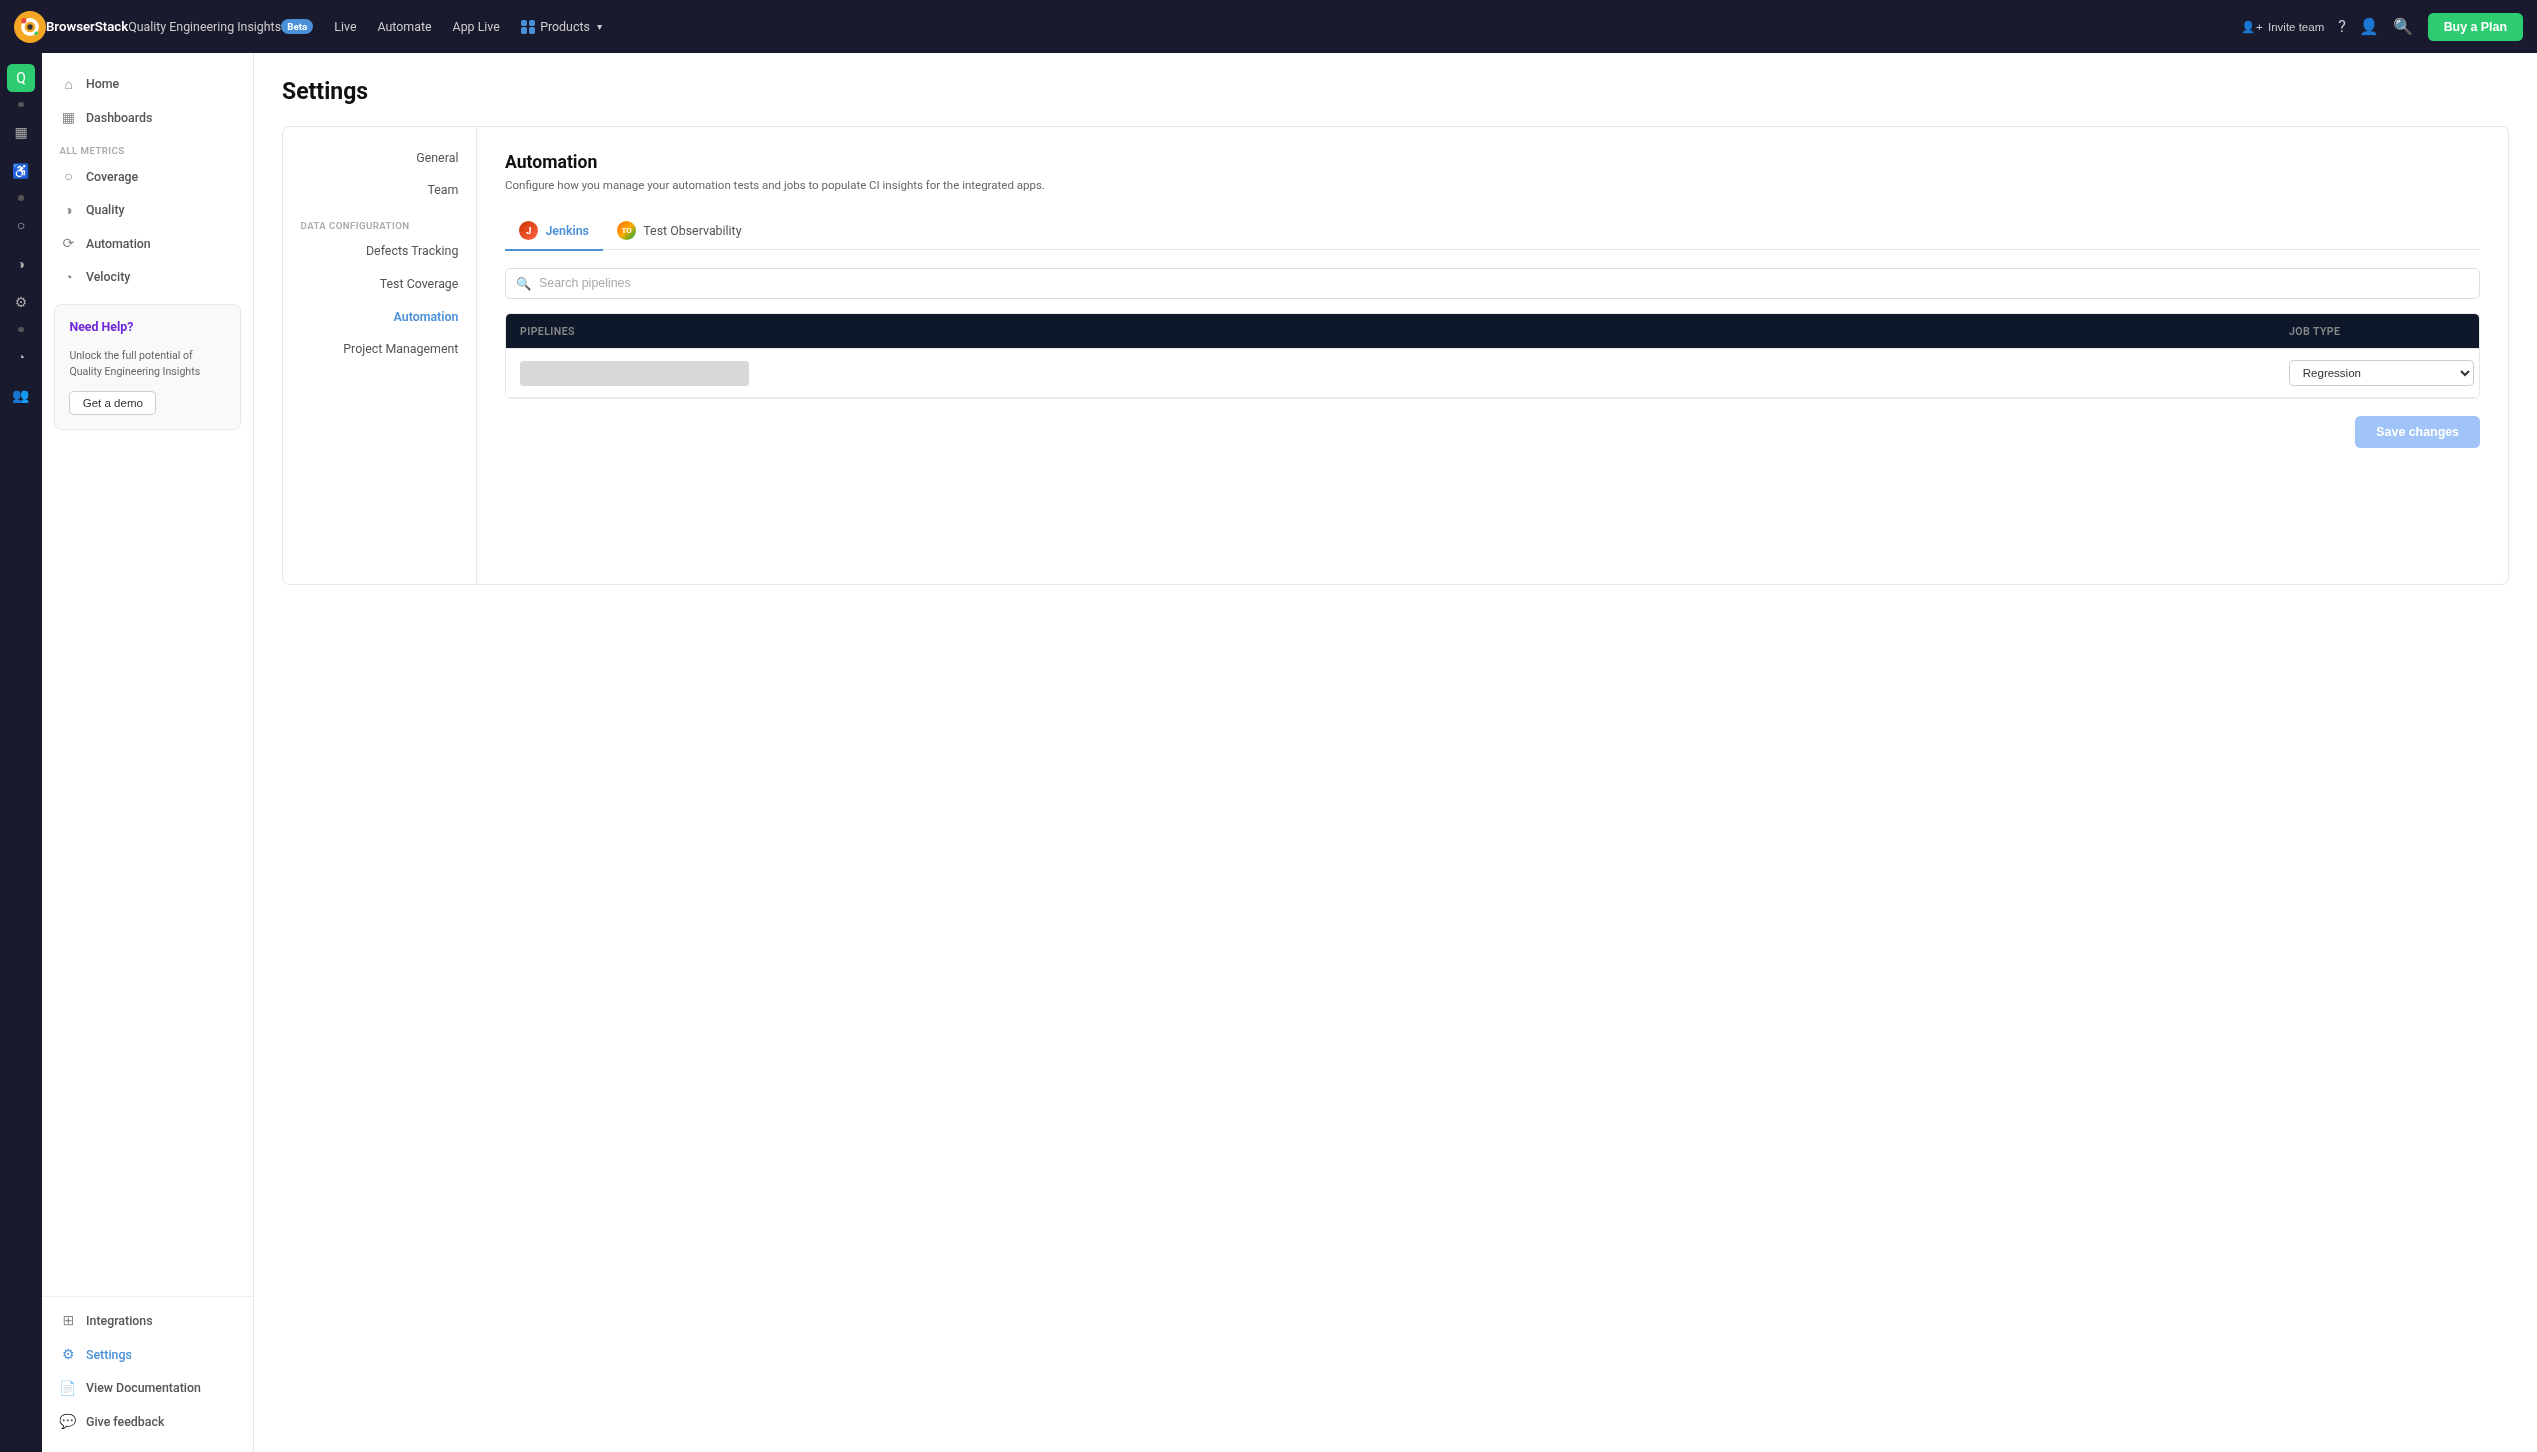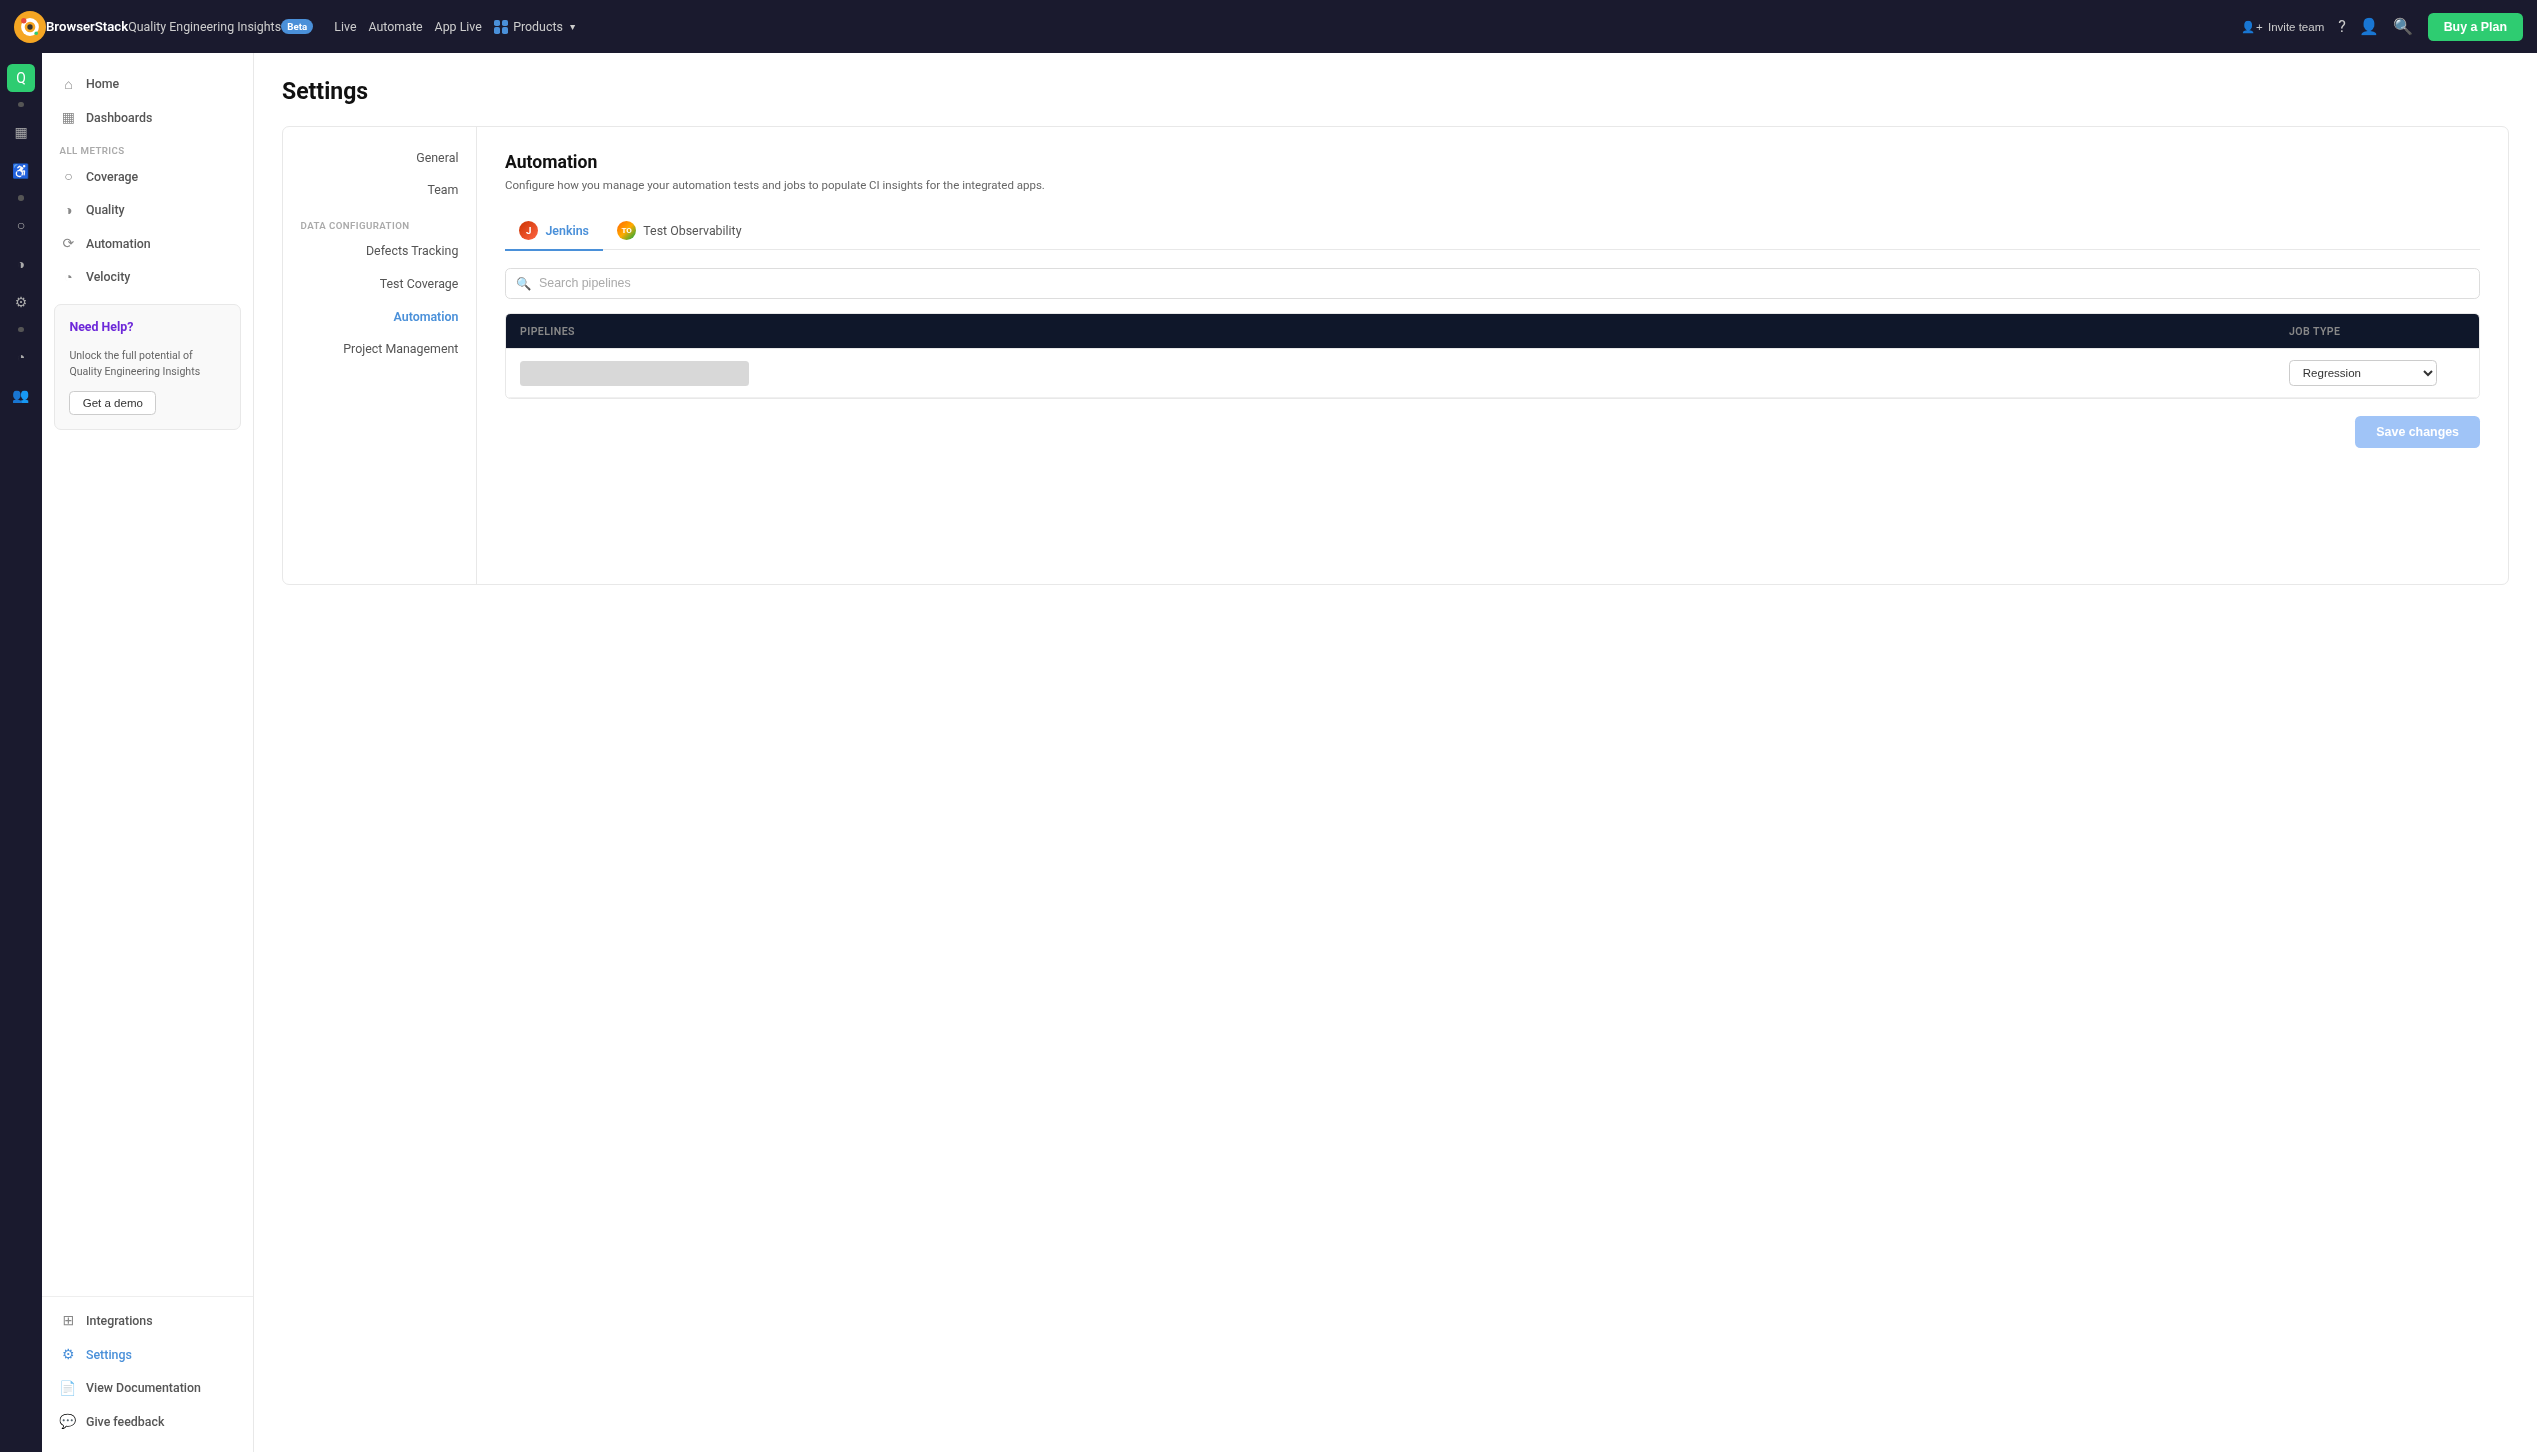--- a/index.html
+++ b/index.html
@@ -38,21 +38,21 @@
       background: #4a90d9;
       color: #fff;
       font-size: 9.7px;
       font-weight: 700;
       padding: 1.8px 6.2px;
       border-radius: 8.8px;
     }
     .topnav-links {
       display: flex;
       align-items: center;
-      gap: 12px;
+      gap: 21px;
       margin-left: 7px;
     }
     .topnav-link {
       color: #ccc;
       font-size: 12.4px;
       cursor: pointer;
       text-decoration: none;
     }
     .topnav-products {
       display: flex;
@@ -407,21 +407,21 @@
       padding: 10.6px 14px;
       border-bottom: 0.9px solid #f0f0f0;
     }
     .pipeline-name-placeholder {
       width: 229px;
       height: 25px;
       background: #d8d8d8;
       border-radius: 3.5px;
     }
     .jobtype-select {
-      width: 148px;
+      width: 185px;
       padding: 5.3px 8.8px;
       border: 0.9px solid #ccc;
       border-radius: 4.4px;
       font-size: 11.5px;
       color: #333;
       background: #fff;
       cursor: pointer;
       appearance: auto;
     }
 

